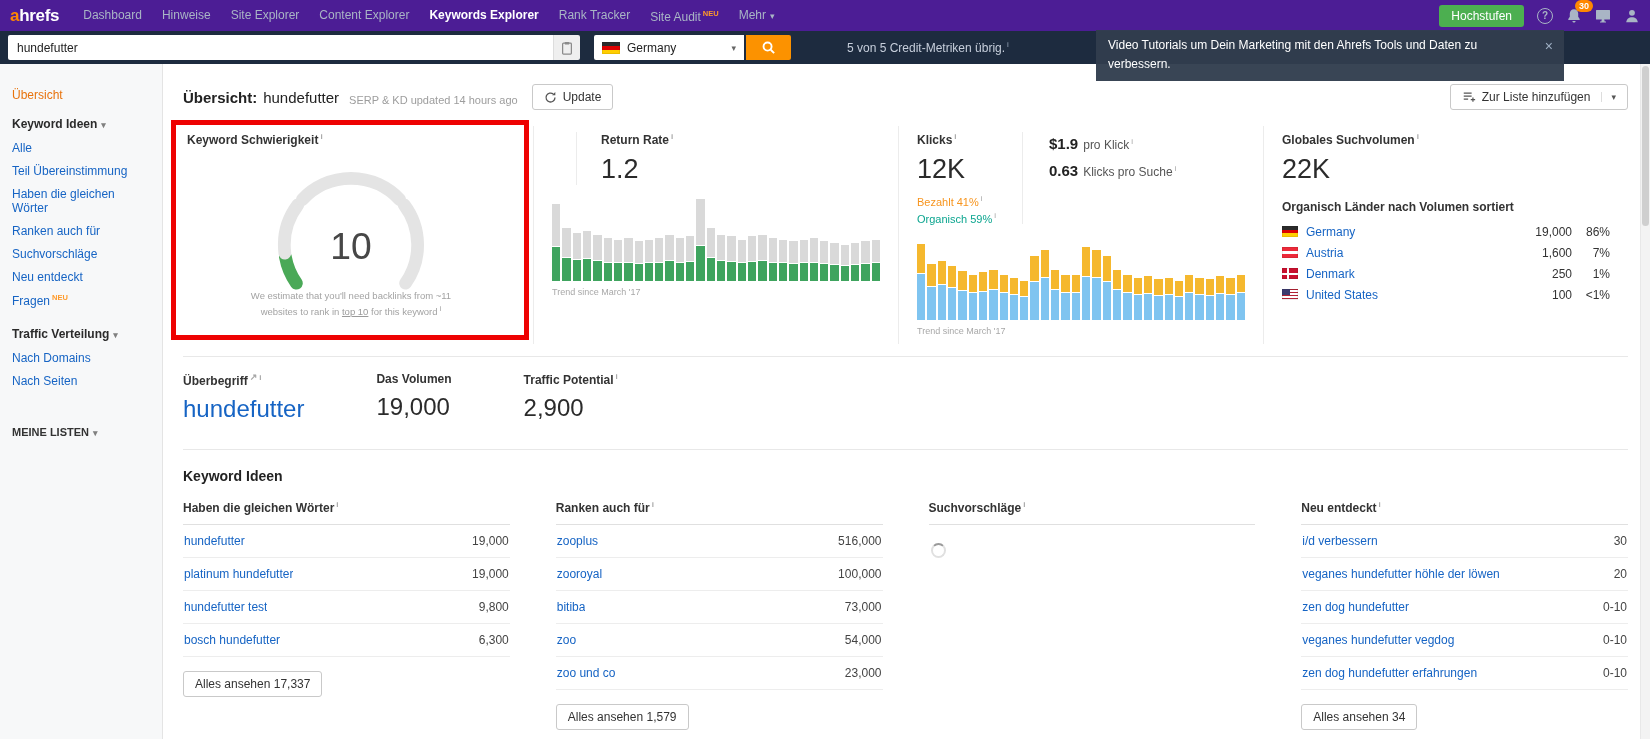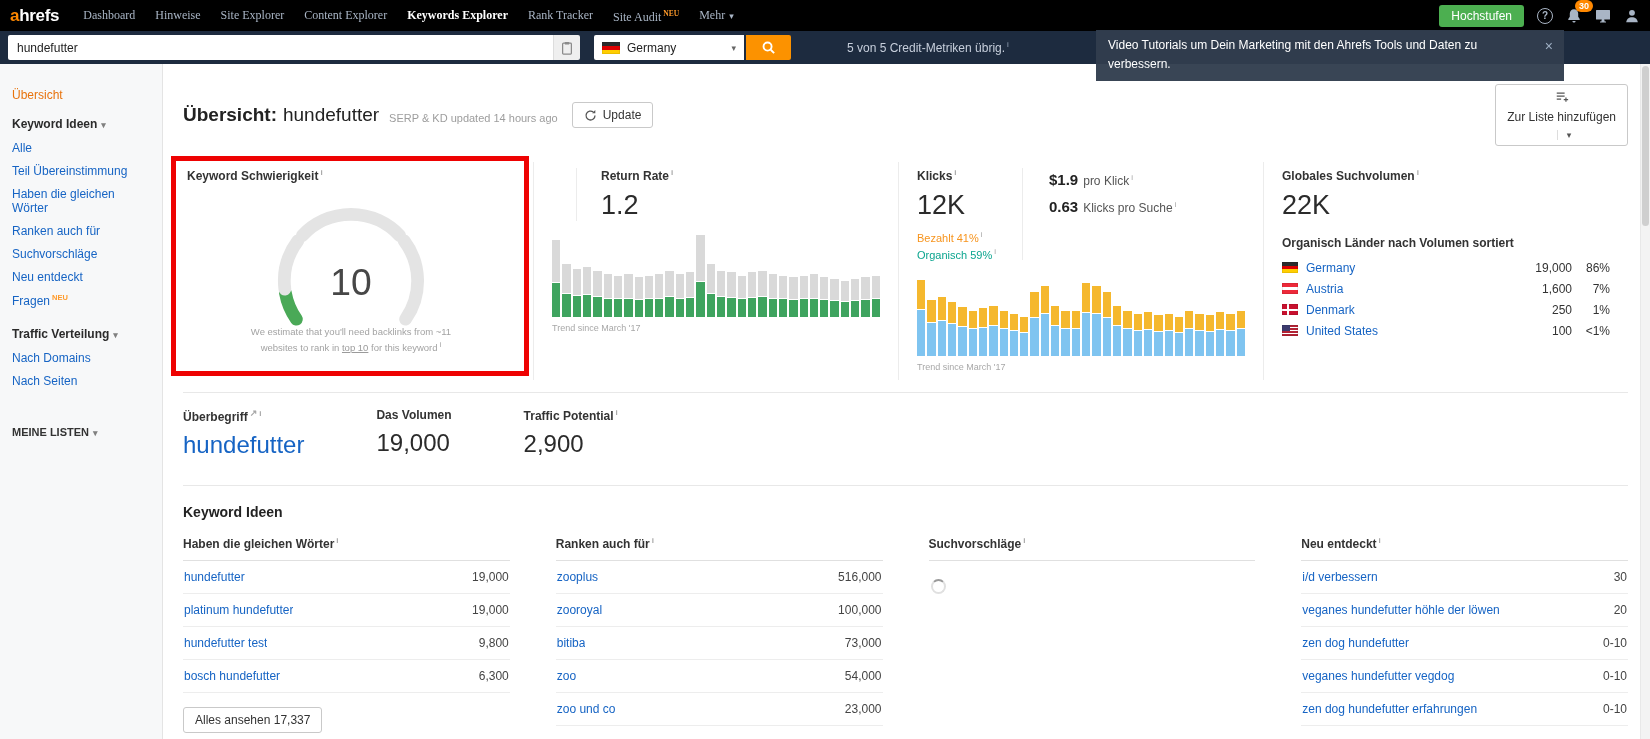--- a/index.html
+++ b/index.html
@@ -5,25 +5,25 @@
   * { margin:0; padding:0; box-sizing:border-box; }
   html,body { width:1650px; height:739px; }
   body { font-family:"Liberation Sans", sans-serif; background:#fff; overflow:hidden; position:relative; font-size:12px; color:#333; }
   a { text-decoration:none; cursor:pointer; }
   button { font-family:inherit; cursor:pointer; }
   sup.info { font-size:8px; margin-left:2px; color:#a6a6a6; vertical-align:super; }
   sup.mini { font-size:9px; margin-left:2px; color:#a6a6a6; vertical-align:super; }
   .caret { font-size:9px; margin-left:4px; }
 
   
-  .topnav { height:31px; background:#000000; display:flex; align-items:center; padding:0 10px; position:relative; z-index:20; }
+  .topnav { height:31px; background:#4c1d95; display:flex; align-items:center; padding:0 10px; position:relative; z-index:20; }
   .logo { font-size:17px; font-weight:bold; margin-right:14px; letter-spacing:-0.3px; cursor:pointer; }
   .logo-a { color:#ff8800; }
   .logo-rest { color:#fff; }
-  .nav-items { display:flex; align-items:center; height:100%;font-family:Liberation Serif, serif; }
+  .nav-items { display:flex; align-items:center; height:100%; }
   .nav-item { color:#a9b5c5; font-size:12px; padding:0 10px; line-height:31px; white-space:nowrap; }
   .nav-item.active { color:#fff; font-weight:bold; }
   sup.neu { color:#ff9a2a; font-size:7.5px; font-weight:bold; margin-left:2px; vertical-align:super; }
   .topnav-right { margin-left:auto; display:flex; align-items:center; gap:13px; }
   .btn-upgrade { background:#4caf50; border:none; color:#fff; font-size:12px; padding:4px 12px; border-radius:3px; }
   .icon-circle { width:16px; height:16px; border:1.5px solid #a9b5c5; color:#a9b5c5; border-radius:50%; font-size:10px; font-weight:bold; display:flex; align-items:center; justify-content:center; cursor:pointer; }
   .icon-svg { width:16px; height:16px; fill:#a9b5c5; cursor:pointer; display:block; }
   .bell-wrap { position:relative; display:flex; cursor:pointer; }
   .bell-badge { position:absolute; top:-8px; left:9px; background:#ff8800; color:#fff; font-size:9px; font-weight:bold; border-radius:8px; padding:1px 4px; line-height:1.2; }
 
@@ -45,26 +45,26 @@
   .page-body { display:flex; height:675px; }
   .sidebar { width:163px; background:#f7f8f9; border-right:1px solid #e4e4e4; padding:24px 12px 0 12px; flex-shrink:0; }
   .sb-overview { color:#e8730c; display:block; margin-bottom:4px; }
   .sb-title { font-weight:bold; color:#2b2b2b; margin:15px 0 5px; cursor:pointer; }
   .sb-title .caret, .sb-lists .caret { color:#808080; }
   .sb-link { display:block; color:#1664c4; padding:4.5px 0; }
   .sb-lists { margin-top:34px; font-weight:bold; font-size:11px; color:#333; cursor:pointer; }
 
   .main { flex:1; padding:20px 22px 0 20px; position:relative; overflow:hidden; background:#fff; }
   .header-row { display:flex; align-items:center; }
-  .page-title { font-size:19px; color:#222; }
+  .page-title { font-size:15px; color:#222; }
   .page-title .tp { font-weight:bold; margin-right:6px; }
   .updated { font-size:11px; color:#9d9d9d; margin-left:10px; margin-top:5px; }
   .btn { background:#fff; border:1px solid #c9c9c9; border-radius:3px; font-size:12px; color:#333; padding:5px 11px; display:inline-flex; align-items:center; gap:6px; }
   .btn-update { margin-left:14px; }
-  .btn-addlist { margin-left:auto;flex-direction:column; }
+  .btn-addlist { margin-left:auto; }
   .btn-addlist .caret { border-left:1px solid #ddd; padding-left:9px; margin-left:5px; color:#555; font-size:9px; }
 
   
   .cards { display:flex; margin-top:16px; padding-bottom:12px; border-bottom:1px solid #e8e8e8; }
   .card { flex:1; padding:6px 18px 0 18px; border-left:1px solid #ececec; min-height:218px; position:relative; }
   .card:first-child { border-left:none; padding-left:4px; }
   .card-title { font-size:12px; font-weight:bold; color:#333; }
   .metric-value { font-size:27px; color:#2b2b2b; margin-top:7px; }
   .metric-cols { display:flex; }
   .metric-col2 { border-left:1px solid #ececec; margin-left:24px; padding-left:24px; }

